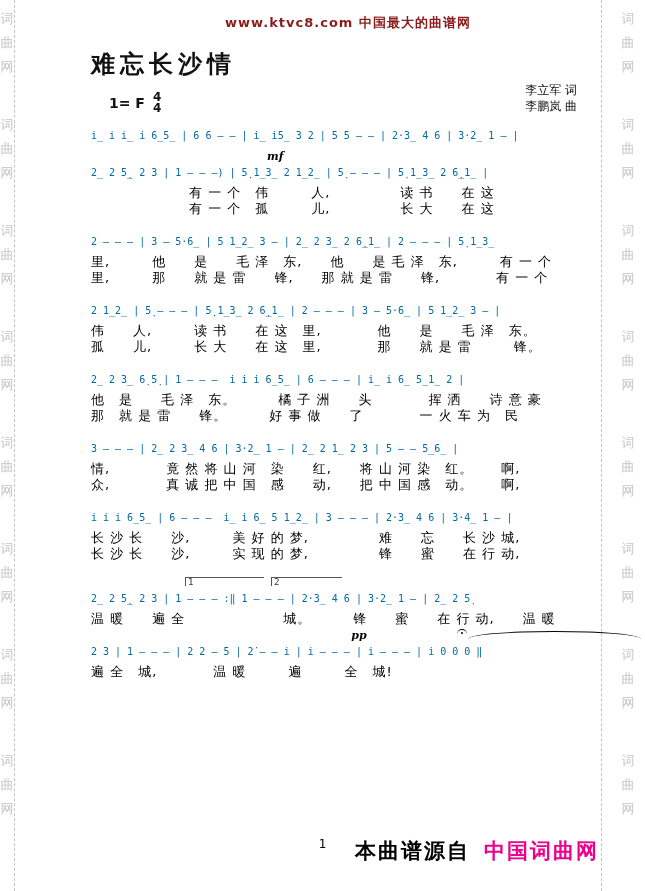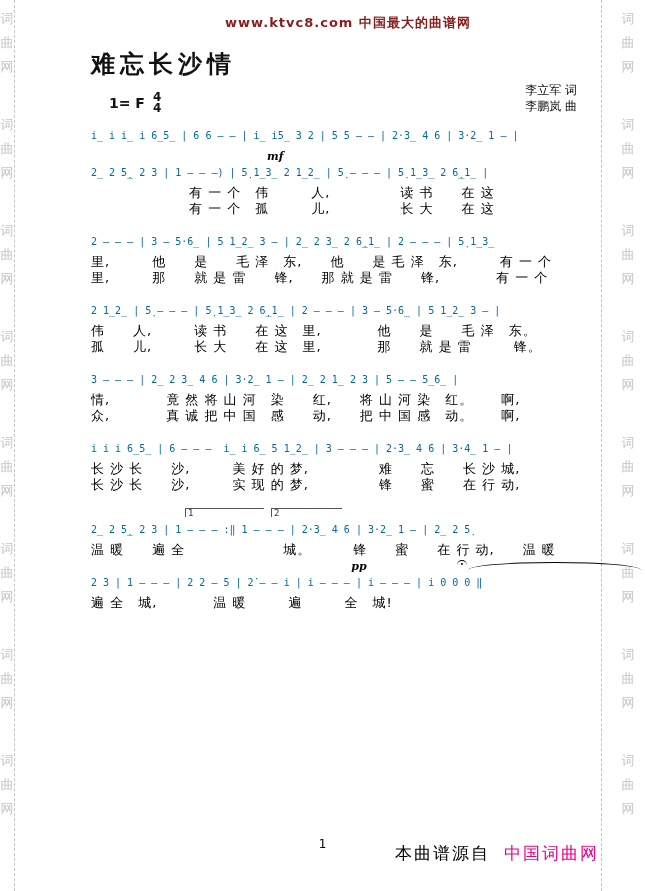--- a/index.html
+++ b/index.html
@@ -106,21 +106,21 @@
     letter-spacing:1px;
     color:#000000;
   }
 
   .pagenum{
     position:absolute;left:0;right:0;bottom:40px;
     text-align:center;font-size:12px;color:#000;
   }
   .source{
     position:absolute;right:46px;bottom:26px;
-    font-size:17px;font-weight:normal;letter-spacing:2px;
+    font-size:21px;font-weight:bold;letter-spacing:2px;
   }
   .src-black{color:#000;margin-right:14px;}
   .src-pink{color:#ec008c;cursor:pointer;}
 </style>
 </head>
 <body>
 
 <div class="page">
 
   <div class="wm wm-left">
@@ -234,20 +234,27 @@
         </div>
         <div class="system">
           <div class="music-wrap">
             <div class="music">2 1̲2̲ | 5̣ — — — | 5̣ 1̲3̲ 2 6̣̲1̲ | 2 — — — | 3 — 5·6̲ | 5 1̲2̲ 3 — |</div>
           </div>
           <div class="lyric">伟　　人,　　　读 书　　在 这　里,　　　　他　　是　　毛 泽　东。</div>
           <div class="lyric">孤　　儿,　　　长 大　　在 这　里,　　　　那　　就 是 雷　　　锋。</div>
         </div>
         <div class="system">
           <div class="music-wrap">
+            <div class="music">2̲ 2 3̲ 6̣ 5̣ | 1 — — —  i i i 6̲5̲ | 6 — — — | i̲ i 6̲ 5̲1̲ 2 |</div>
+          </div>
+          <div class="lyric">他　是　　毛 泽　东。　　　橘 子 洲　　头　　　　挥 洒　　诗 意 豪</div>
+          <div class="lyric">那　就 是 雷　　锋。　　　好 事 做　　了　　　　一 火 车 为　民</div>
+        </div>
+        <div class="system">
+          <div class="music-wrap">
             <div class="music">3 — — — | 2̲ 2 3̲ 4 6 | 3·2̲ 1 — | 2̲ 2 1̲ 2 3 | 5 — — 5̲6̲ |</div>
           </div>
           <div class="lyric">情,　　　　竟 然 将 山 河　染　　红,　　将 山 河 染　红。　　啊,</div>
           <div class="lyric">众,　　　　真 诚 把 中 国　感　　动,　　把 中 国 感　动。　　啊,</div>
         </div>
         <div class="system">
           <div class="music-wrap">
             <div class="music">i i i 6̲5̲ | 6 — — —  i̲ i 6̲ 5 1̲2̲ | 3 — — — | 2·3̲ 4 6 | 3·4̲ 1 — |</div>
           </div>
           <div class="lyric">长 沙 长　　沙,　　　美 好 的 梦,　　　　　难　　忘　　长 沙 城,</div>

